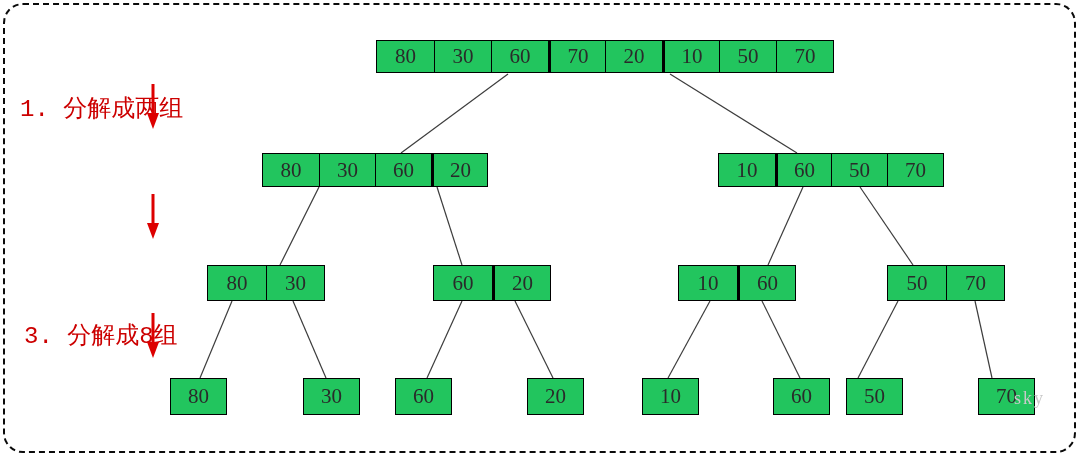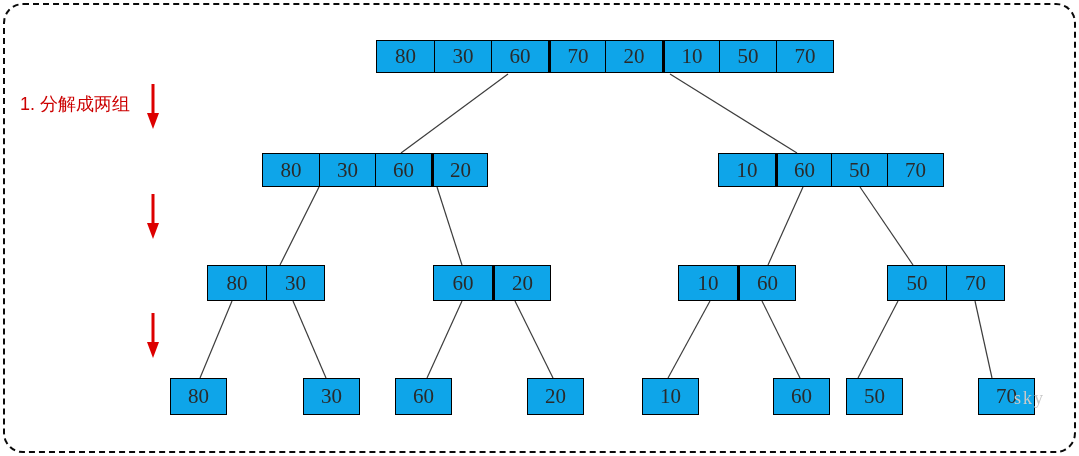--- a/index.html
+++ b/index.html
@@ -16,42 +16,42 @@
     border-radius:20px;
     pointer-events:none;
   }
   .connectors{position:absolute;left:0;top:0;}
   .connectors line{stroke:#3d3d3d;stroke-width:1.2;}
 
   .grp{
     position:absolute;
     display:flex;
     border:1.5px solid #000;
-    background:#0ea5e9;
+    background:#22c55e;
     box-sizing:border-box;
   }
   .cell{
     display:flex;align-items:center;justify-content:center;
     font-size:21px;color:#2a2a2a;
     box-sizing:border-box;
   }
   .cell + .cell{border-left:1px solid #000;}
   .cell.thick{border-left:3px solid #000;}
 
   .lv1 .cell{width:57px;height:31px;}
   .lv2 .cell{width:56px;height:32px;}
   .lv3 .cell{width:58px;height:34px;}
   .lv4 .cell{width:55px;height:35px;}
 
   .step-label{
     position:absolute;
     color:#cc0000;
-    font-size:18px;
+    font-size:24px;
     white-space:nowrap;
-    font-family:Liberation Sans, sans-serif;
+    font-family:Liberation Mono, monospace;
   }
   .down-arrow{position:absolute;}
 
   .watermark{
     position:absolute;
     color:#c9c9c9;
     font-size:18px;
     letter-spacing:2px;
     font-family:"Liberation Serif","DejaVu Serif",serif;
   }
@@ -84,20 +84,21 @@
   <svg class="down-arrow" style="left:144px;top:84px" width="18" height="46" viewBox="0 0 18 46">
     <line x1="9" y1="0" x2="9" y2="31" stroke="#dd0000" stroke-width="3"></line>
     <polygon points="3,29 15,29 9,45" fill="#dd0000"></polygon>
   </svg>
 
   <svg class="down-arrow" style="left:144px;top:194px" width="18" height="46" viewBox="0 0 18 46">
     <line x1="9" y1="0" x2="9" y2="31" stroke="#dd0000" stroke-width="3"></line>
     <polygon points="3,29 15,29 9,45" fill="#dd0000"></polygon>
   </svg>
 
+  <div class="step-label" style="left:24px;top:319px">3. 分解成8组</div>
   <svg class="down-arrow" style="left:144px;top:313px" width="18" height="46" viewBox="0 0 18 46">
     <line x1="9" y1="0" x2="9" y2="31" stroke="#dd0000" stroke-width="3"></line>
     <polygon points="3,29 15,29 9,45" fill="#dd0000"></polygon>
   </svg>
 
   <div class="grp lv1" style="left:376px;top:40px">
     <div class="cell">80</div>
     <div class="cell">30</div>
     <div class="cell">60</div>
     <div class="cell thick">70</div>

